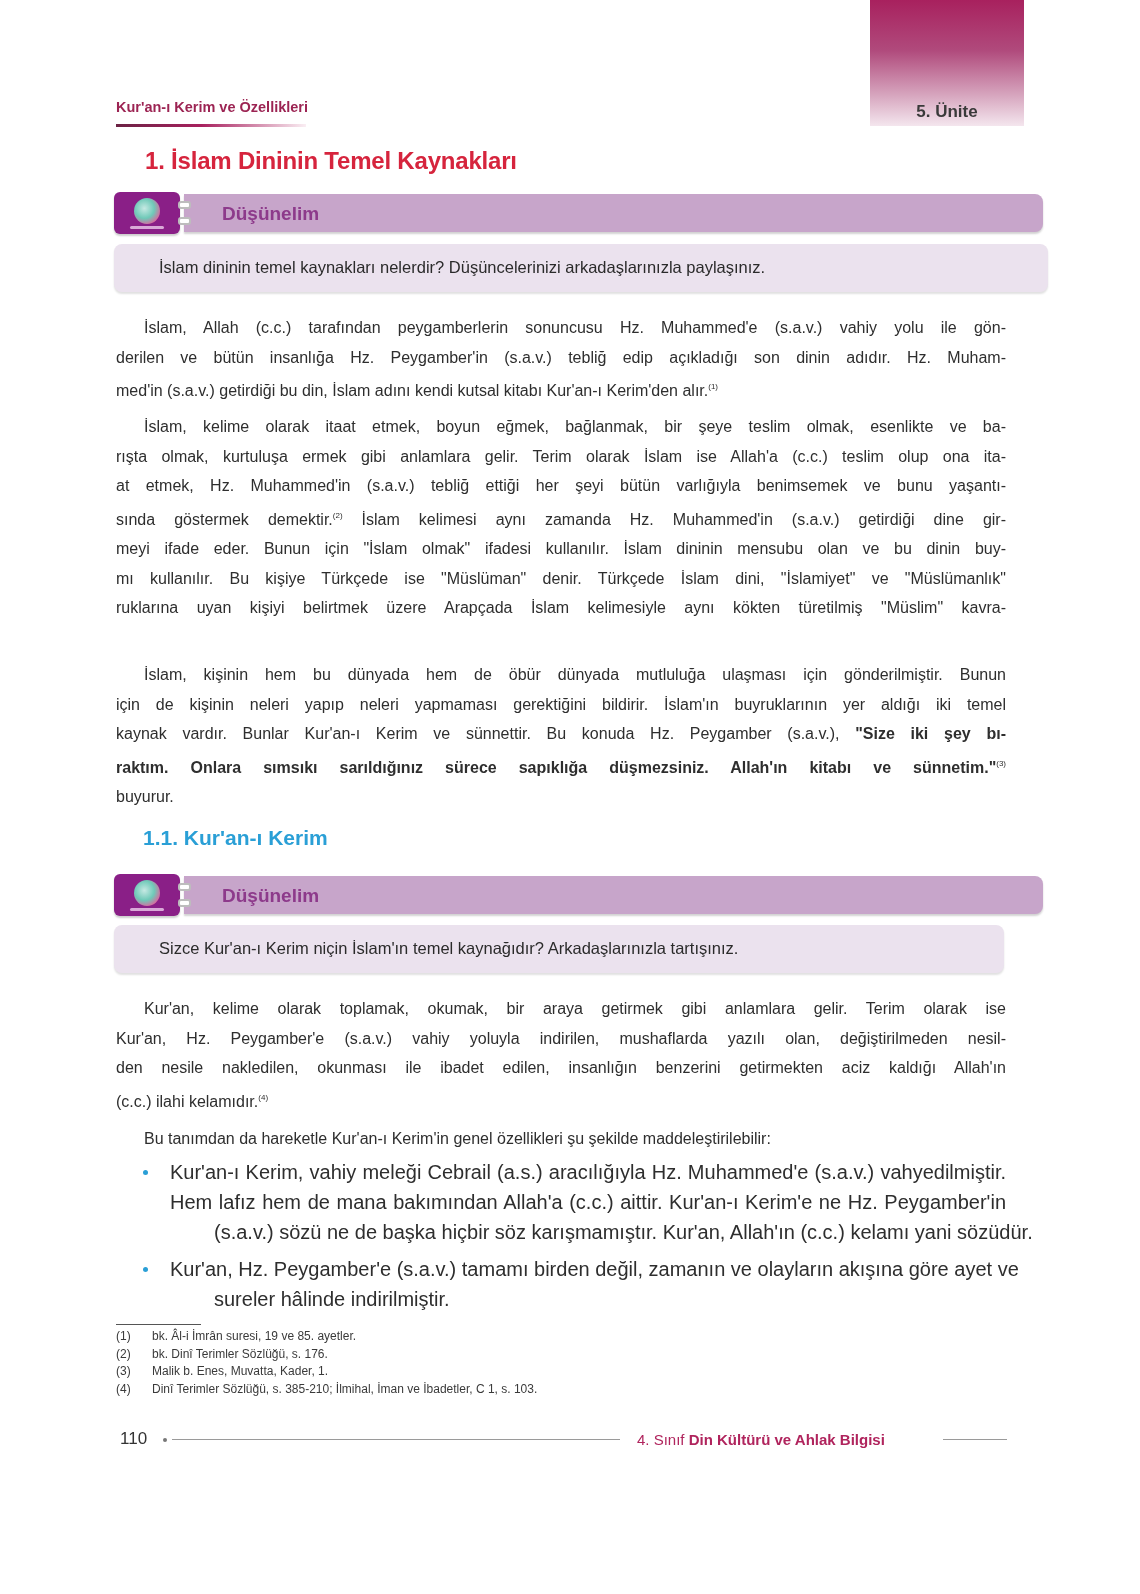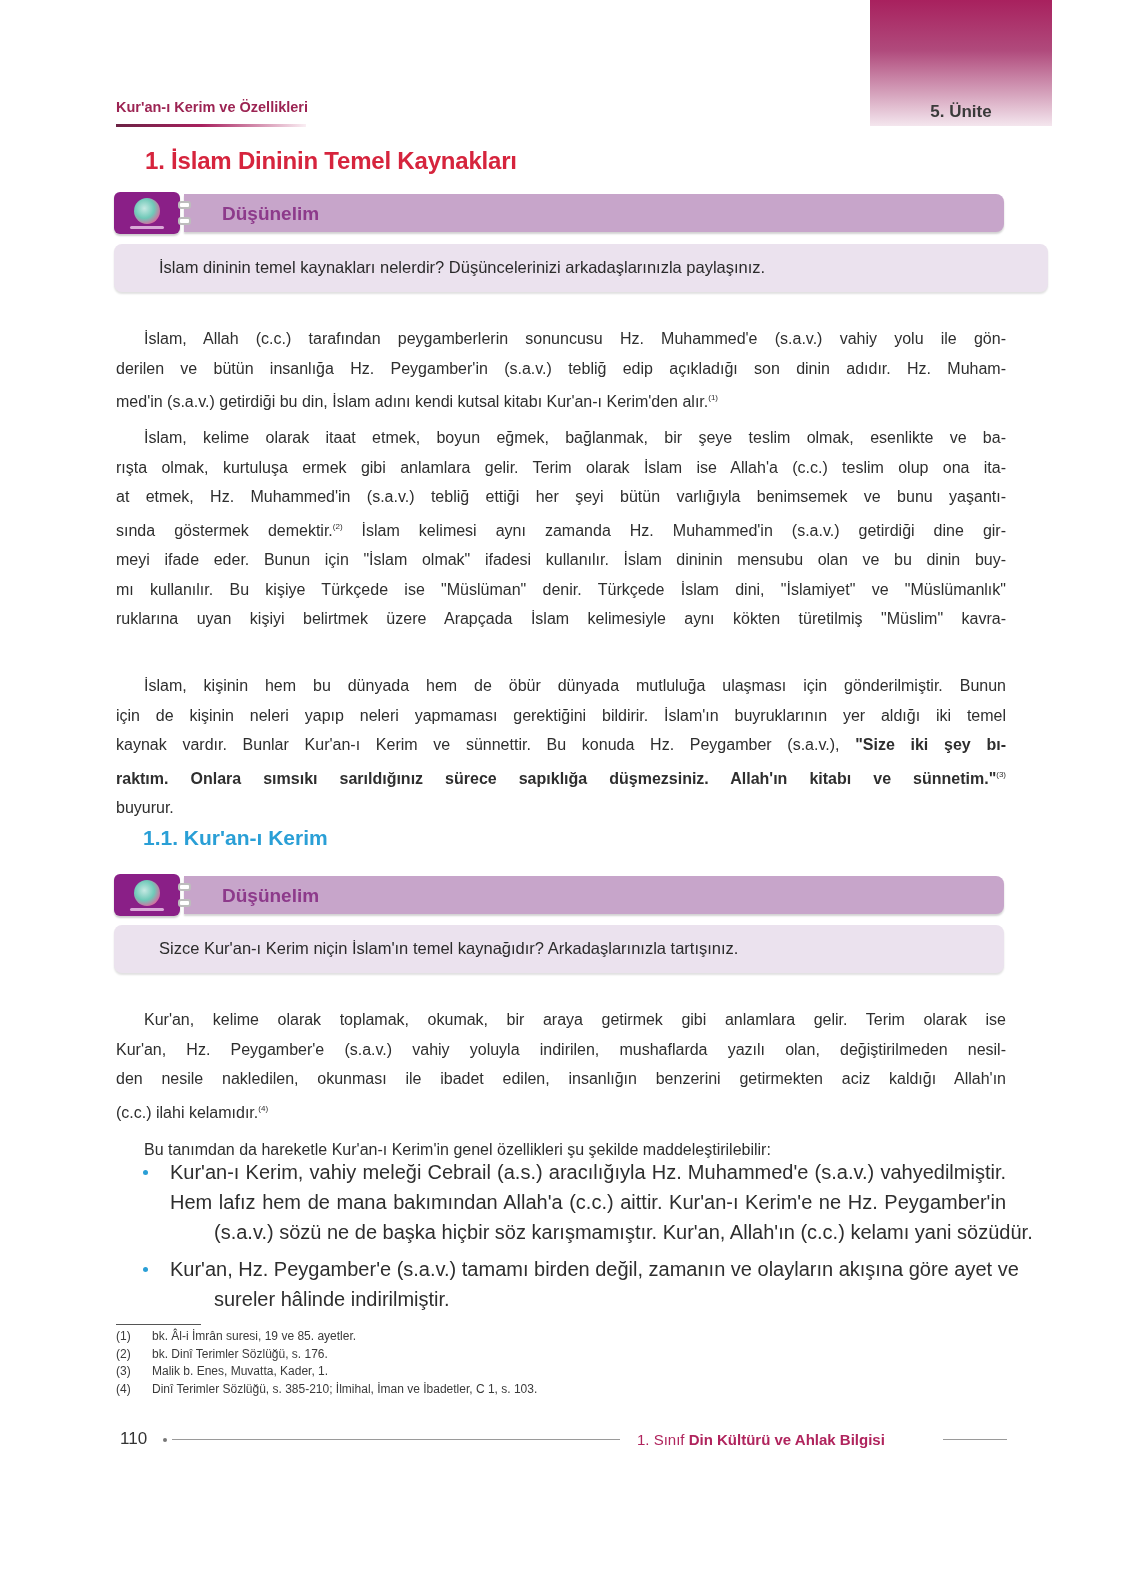--- a/index.html
+++ b/index.html
@@ -3,23 +3,22 @@
 <meta charset="utf-8">
 <style>
   html, body { margin: 0; padding: 0; }
   body {
     width: 1140px; height: 1594px; position: relative; overflow: hidden;
     background: #ffffff;
     font-family: "Liberation Sans", "DejaVu Sans", sans-serif;
     color: #2b2b2b;
   }
   .unit-tab {
-    position: absolute; left: 870px; top: 0; width: 138px; height: 126px;
+    position: absolute; left: 870px; top: 0; width: 154px; height: 126px;
     background: linear-gradient(to bottom, #a8215e 0%, #b04a7c 40%, #d6a4bd 75%, #f4e6ee 100%);
-    padding-left: 44px;
   }
   .unit-label {
     position: absolute; left: 0; right: 0; bottom: 4px; text-align: center;
     font-weight: bold; font-size: 17px; color: #3a3a3a;
   }
   .chapter-title {
     position: absolute; left: 116px; top: 99px;
     font-size: 14.5px; font-weight: bold; color: #9c2453;
   }
   .chapter-underline {
@@ -28,21 +27,21 @@
   }
   .h1 {
     position: absolute; left: 145px; top: 147px;
     font-size: 24px; font-weight: bold; color: #d6243d; letter-spacing: -0.2px;
   }
   .h2 {
     position: absolute; left: 143px; top: 826px;
     font-size: 21px; font-weight: bold; color: #2a9fd6;
   }
   .think-bar {
-    position: absolute; left: 114px; width: 890px; height: 42px;
+    position: absolute; left: 114px; width: 890px; height: 42px; padding-left: 39px;
   }
   .think-bar .band {
     position: absolute; left: 70px; right: 0; top: 2px; height: 38px;
     background: #c7a5ca; border-radius: 0 8px 8px 0;
     box-shadow: 0 2px 2px rgba(0,0,0,0.18);
   }
   .think-bar .badge {
     position: absolute; left: 0; top: 0; width: 66px; height: 42px;
     background: #8a1f87; border-radius: 6px;
     box-shadow: 0 2px 2px rgba(0,0,0,0.2);
@@ -69,21 +68,20 @@
     background: #ebe2ee; border-radius: 8px;
     box-shadow: 0 2px 2px rgba(0,0,0,0.12);
   }
   .think-box .q {
     position: absolute; left: 45px; top: 14px; font-size: 16.5px; color: #2b2b2b;
   }
   .para {
     position: absolute; left: 116px; width: 890px;
     font-size: 16px; line-height: 29.5px; color: #2e2e2e;
     text-align: justify;
-    margin-top: 11px;
   }
   .para .line { display: block; white-space: nowrap; text-align-last: justify; }
   .para .line.last { text-align-last: left; }
   .para .line.indent { padding-left: 28px; }
   sup { font-size: 8px; vertical-align: 7px; }
   .bullets { position: absolute; left: 140px; width: 866px; font-size: 20px; line-height: 30px; color: #2e2e2e; }
   .bullet-item { position: relative; padding-left: 30px; margin-bottom: 7px; }
   .bullet-dot { position: absolute; left: 3px; top: 13px; width: 5px; height: 5px; border-radius: 50%; background: #2a9fd6; }
   .bullet-item .line { display: block; white-space: nowrap; text-align-last: justify; }
   .bullet-item .line.last { text-align-last: left; margin-left: 44px; }
@@ -208,14 +206,14 @@
     </div>
   <div class="fn">
       <span class="num">(4)</span>
       <span>Dinî Terimler Sözlüğü, s. 385-210; İlmihal, İman ve İbadetler, C 1, s. 103.</span>
     </div>
 </div>
 
 <div class="footer-num">110</div>
 <div class="footer-dot"></div>
 <div class="footer-line1"></div>
-<div class="footer-title"><span>1. Sınıf </span><b>Din Kültürü ve Ahlak Bilgisi</b></div>
+<div class="footer-title"><span>4. Sınıf </span><b>Din Kültürü ve Ahlak Bilgisi</b></div>
 <div class="footer-line2"></div>
 
 </body></html>

